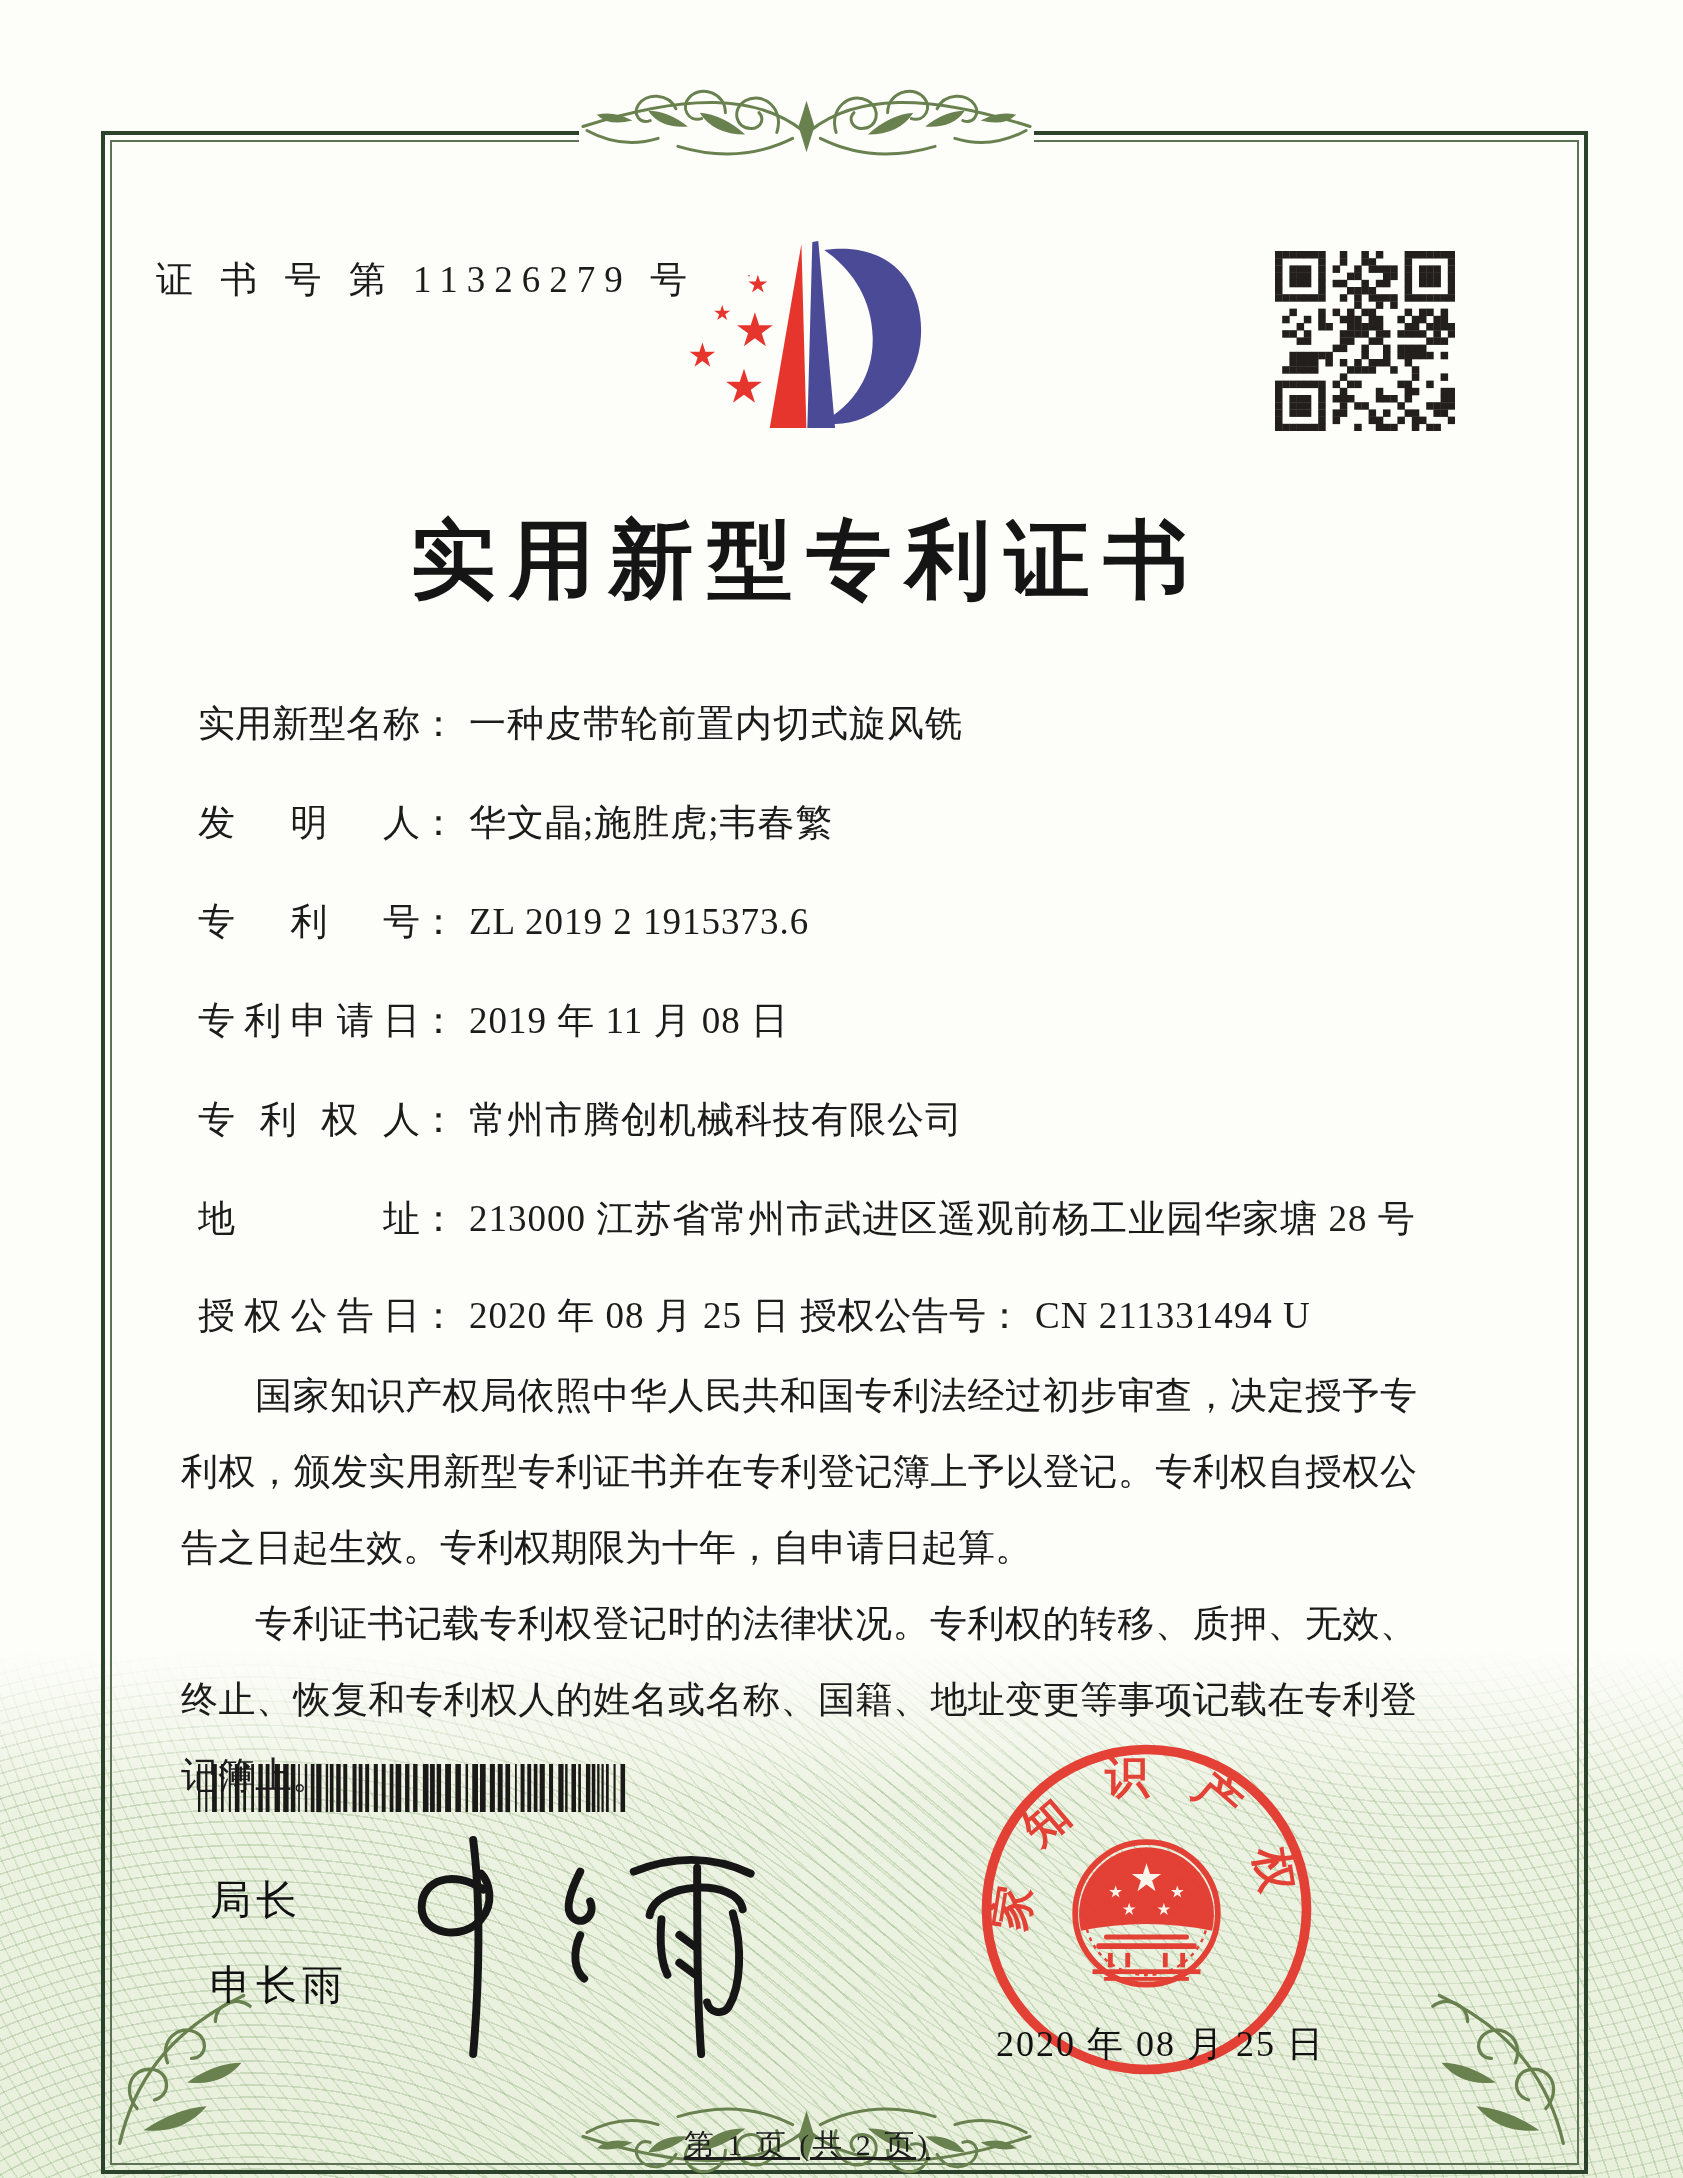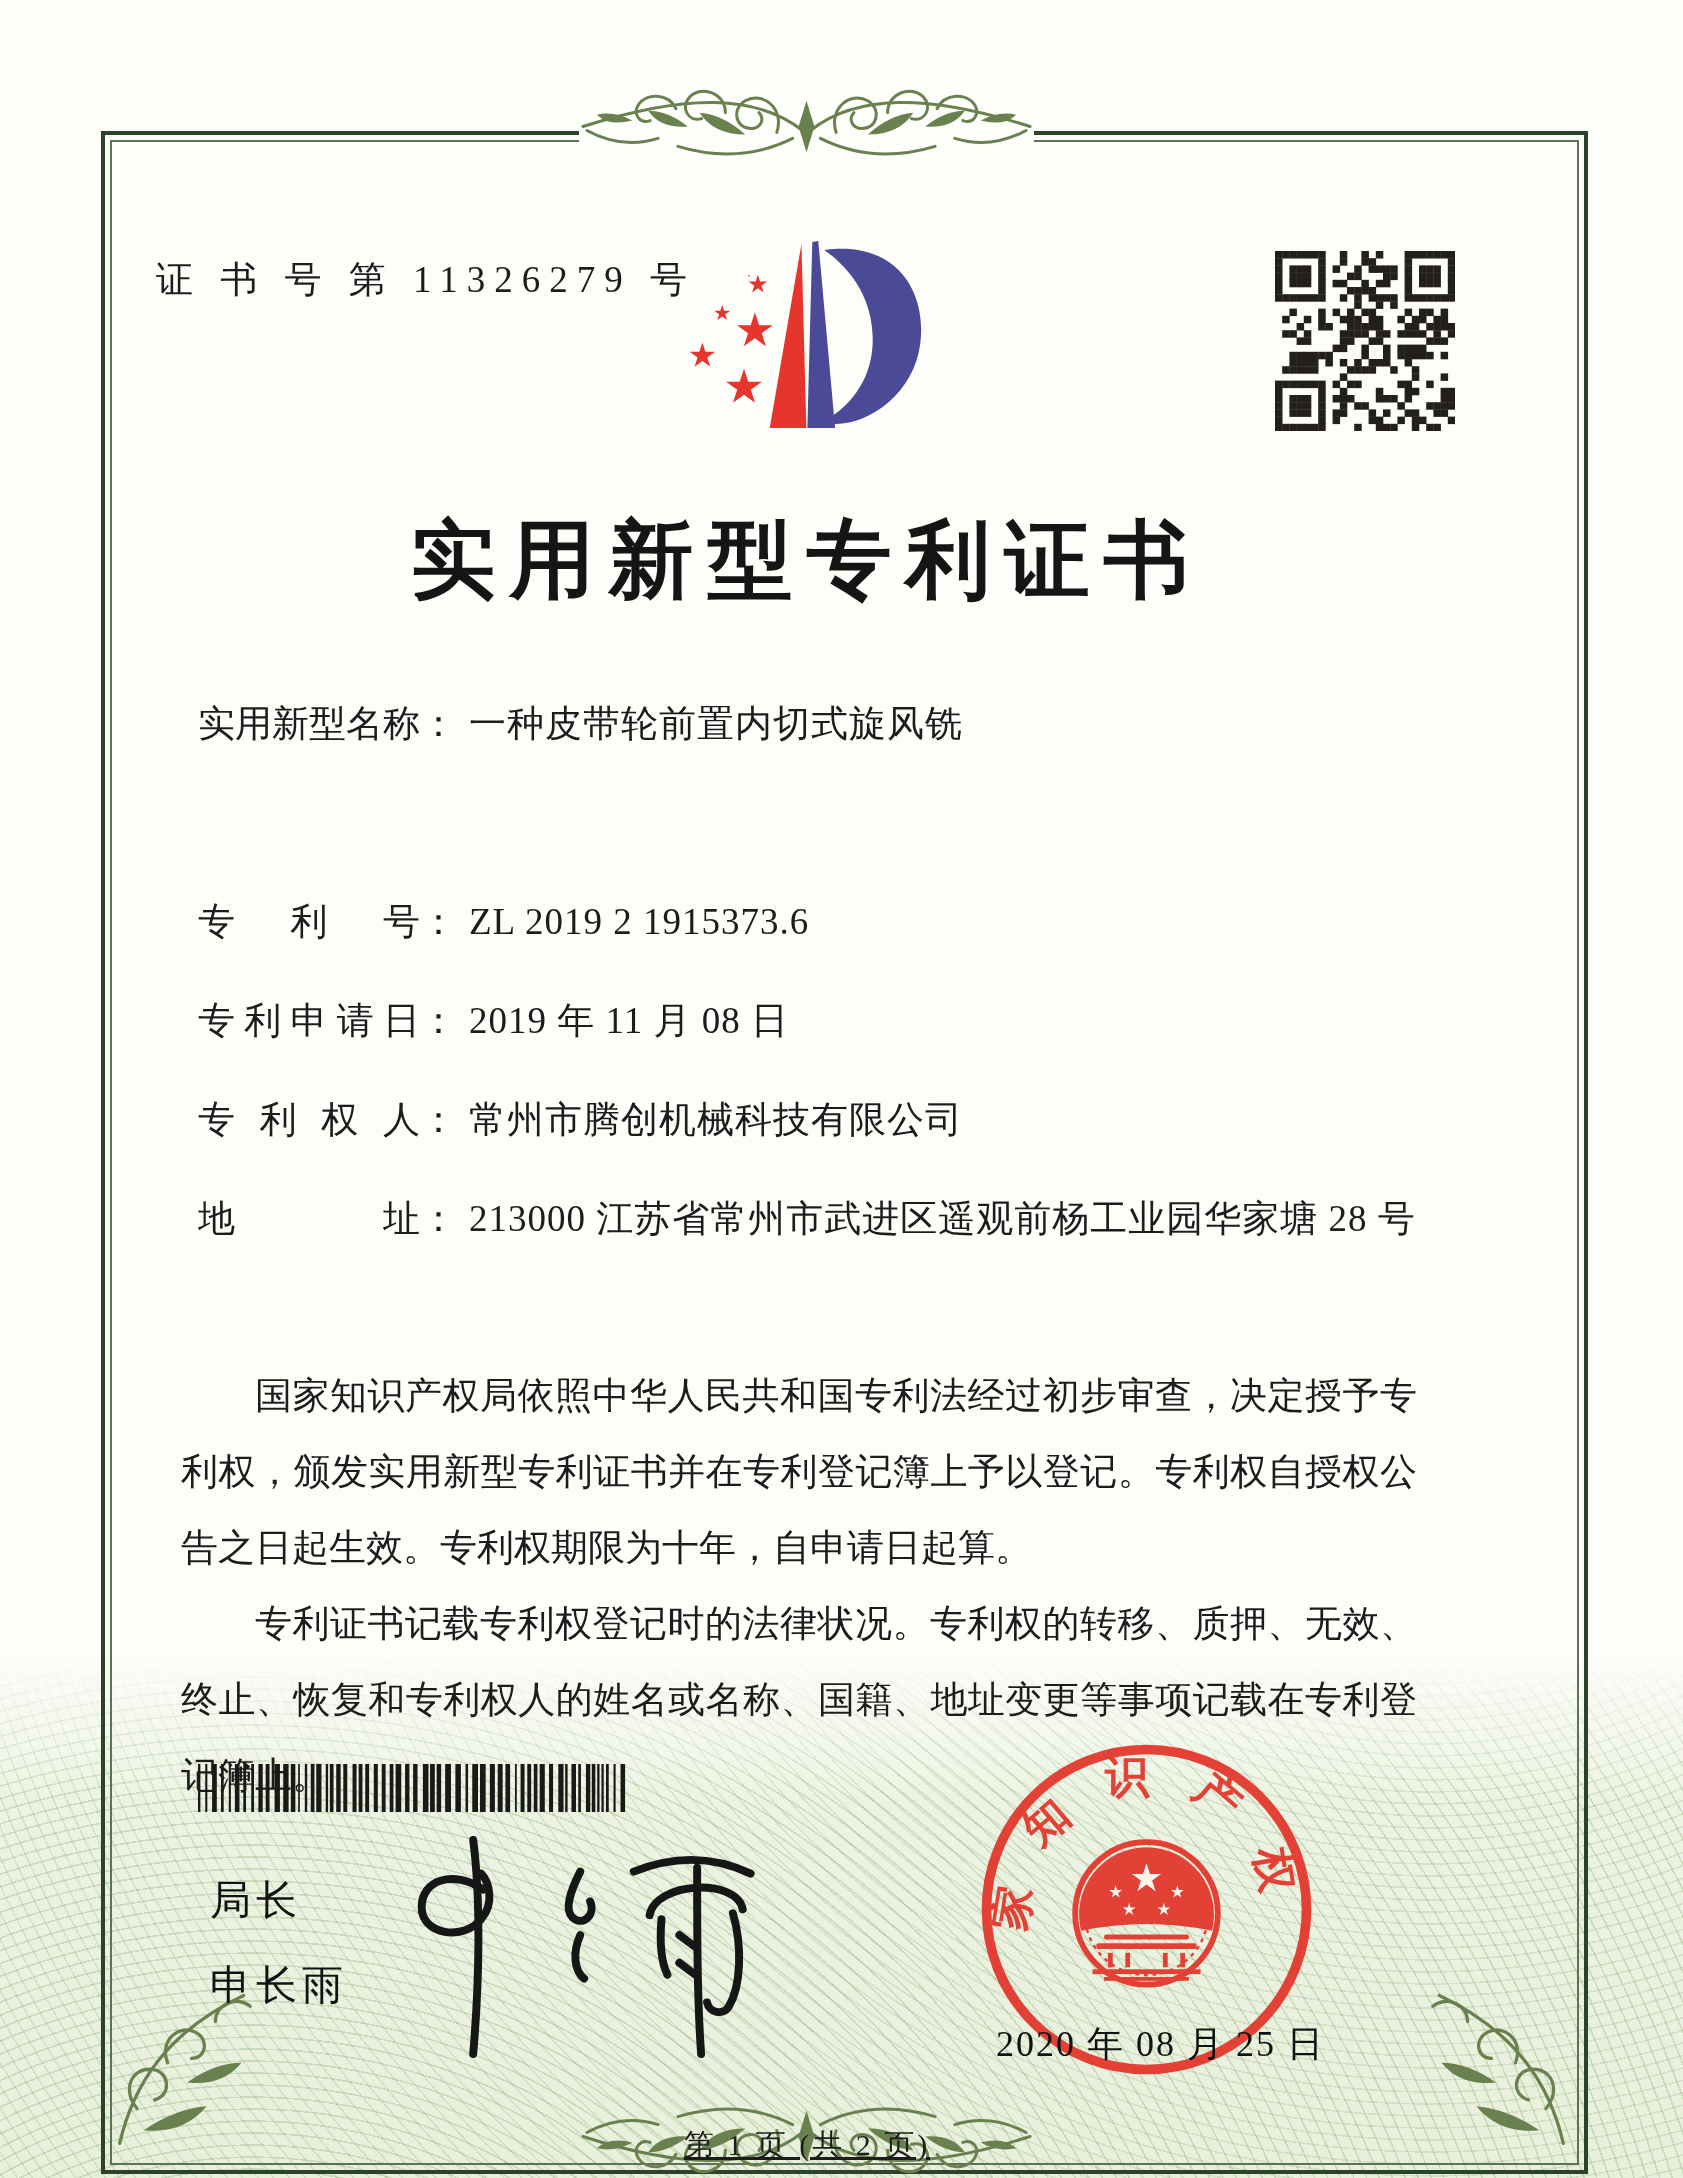--- a/index.html
+++ b/index.html
@@ -442,31 +442,40 @@
       <rect x="28.8" y="172.8" width="7.5" height="7.5" fill="#221f1c"></rect>
       <rect x="36" y="172.8" width="7.5" height="7.5" fill="#221f1c"></rect>
       <rect x="43.2" y="172.8" width="7.5" height="7.5" fill="#221f1c"></rect>
     </svg>
 
   <div class="abs row" style="top:699px">
     <span class="flabel">实用新型名称</span><span class="colon">：</span><span class="fvalue">一种皮带轮前置内切式旋风铣</span>
   </div>
 
   <div class="abs title">实用新型专利证书</div>
+  <div class="abs row" style="top:798px">
+    <span class="flabel">发明人</span><span class="colon">：</span><span class="fvalue">华文晶;施胜虎;韦春繁</span>
+  </div>
   <div class="abs row" style="top:897px">
     <span class="flabel">专利号</span><span class="colon">：</span><span class="fvalue">ZL 2019 2 1915373.6</span>
   </div>
   <div class="abs row" style="top:996px">
     <span class="flabel">专利申请日</span><span class="colon">：</span><span class="fvalue">2019 年 11 月 08 日</span>
   </div>
   <div class="abs row" style="top:1095px">
     <span class="flabel">专利权人</span><span class="colon">：</span><span class="fvalue">常州市腾创机械科技有限公司</span>
   </div>
   <div class="abs row" style="top:1194px">
     <span class="flabel">地址</span><span class="colon">：</span><span class="fvalue">213000 江苏省常州市武进区遥观前杨工业园华家塘 28 号</span>
+  </div>
+  <div class="abs row" style="top:1291px">
+    <span class="flabel">授权公告日</span><span class="colon">：</span><span class="fvalue">2020 年 08 月 25 日</span>
+    <span class="grant2">
+      <span class="flabel">授权公告号</span><span class="colon">：</span><span class="fvalue">CN 211331494 U</span>
+    </span>
   </div>
 
   <div class="abs body-text">
     <p>国家知识产权局依照中华人民共和国专利法经过初步审查，决定授予专利权，颁发实用新型专利证书并在专利登记簿上予以登记。专利权自授权公告之日起生效。专利权期限为十年，自申请日起算。</p>
     <p>专利证书记载专利权登记时的法律状况。专利权的转移、质押、无效、终止、恢复和专利权人的姓名或名称、国籍、地址变更等事项记载在专利登记簿上。</p>
   </div>
 
   <svg id="barcode-svg" class="abs barcode" viewBox="0 0 432 48" preserveAspectRatio="none">
       <rect x="0" y="0" width="2.3942801314406097" height="48" fill="#1b1917"></rect>
       <rect x="7.299123316537589" y="0" width="2.1379474801942706" height="48" fill="#1b1917"></rect>

